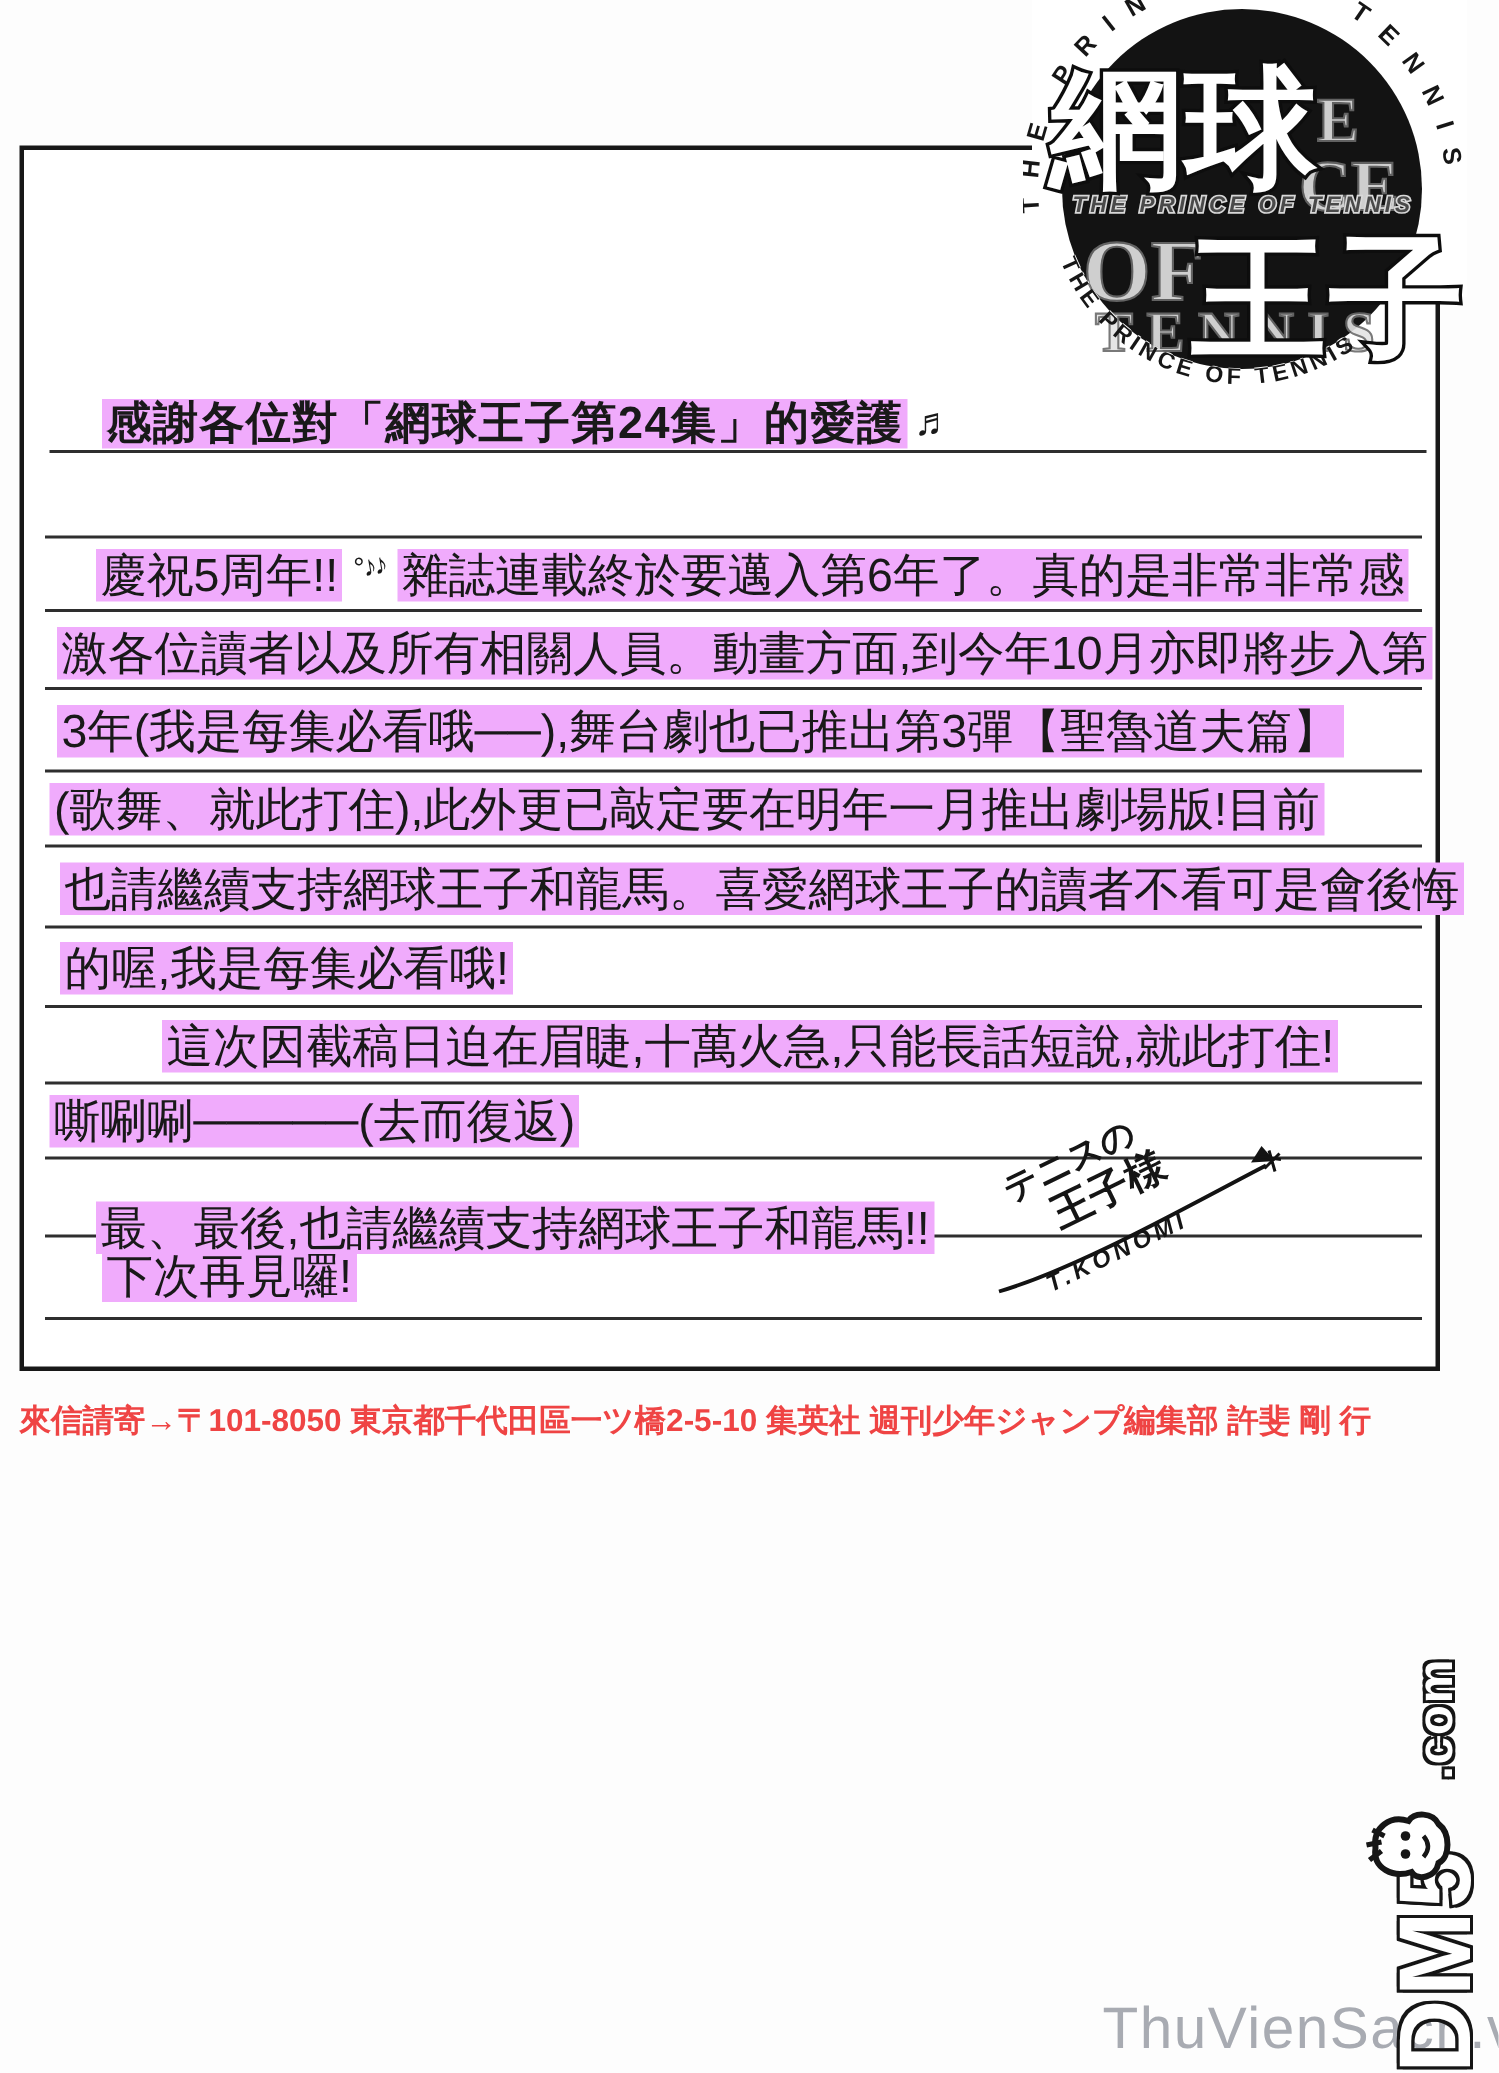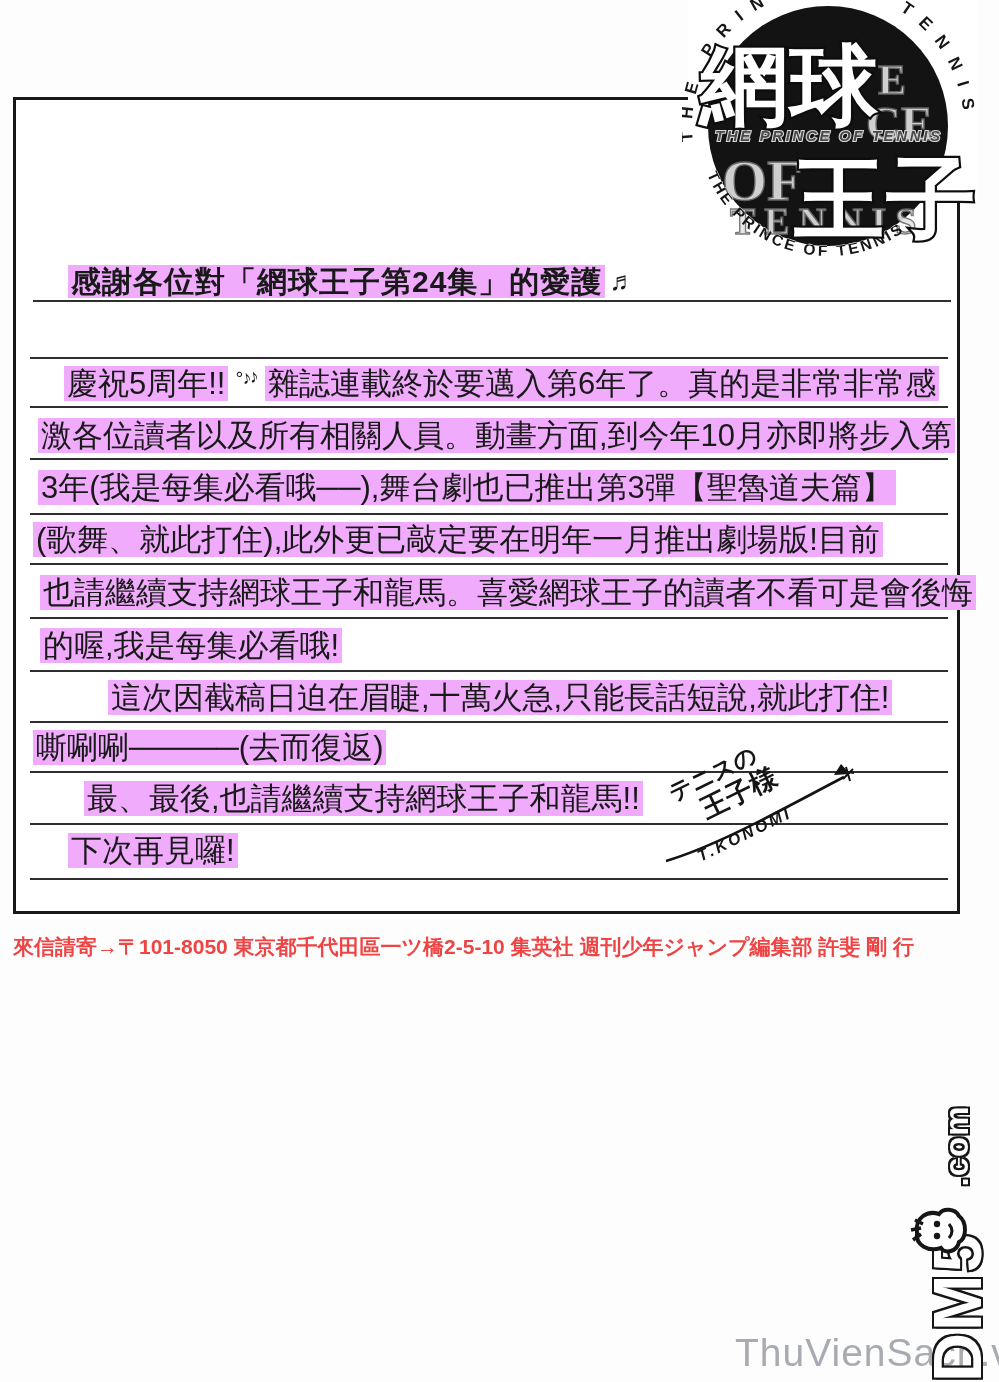--- a/index.html
+++ b/index.html
@@ -58,21 +58,21 @@
 <div class="row title-row" style="left:68px;top:263px;"><span class="strip">感謝各位對「網球王子第24集」的愛護</span><span class="note">♬</span></div>
 
 <div class="row" style="left:64px;top:366px;"><span class="strip">慶祝5周年!!</span><span class="doodle">°♪♪</span><span class="strip">雜誌連載終於要邁入第6年了。真的是非常非常感</span></div>
 <div class="row" style="left:38px;top:418px;"><span class="strip">激各位讀者以及所有相關人員。動畫方面,到今年10月亦即將步入第</span></div>
 <div class="row" style="left:38px;top:470px;"><span class="strip">3年(我是每集必看哦──),舞台劇也已推出第3彈【聖魯道夫篇】</span></div>
 <div class="row" style="left:33px;top:522px;"><span class="strip">(歌舞、就此打住),此外更已敲定要在明年一月推出劇場版!目前</span></div>
 <div class="row" style="left:40px;top:575px;"><span class="strip">也請繼續支持網球王子和龍馬。喜愛網球王子的讀者不看可是會後悔</span></div>
 <div class="row" style="left:40px;top:628px;"><span class="strip">的喔,我是每集必看哦!</span></div>
 <div class="row" style="left:64px;top:680px;margin-left:44px;"><span class="strip">這次因截稿日迫在眉睫,十萬火急,只能長話短說,就此打住!</span></div>
 <div class="row" style="left:33px;top:730px;text-align:right;"><span class="strip">嘶唰唰─────(去而復返)</span></div>
-<div class="row" style="left:64px;top:781px;margin-left:20px;"><span class="strip">最、最後,也請繼續支持網球王子和龍馬!!</span></div>
+<div class="row" style="left:64px;top:801px;"><span class="strip">最、最後,也請繼續支持網球王子和龍馬!!</span></div>
 <div class="row" style="left:68px;top:833px;"><span class="strip">下次再見囉!</span></div>
 
 <svg class="pot-logo" viewBox="0 0 317 258">
   <defs>
     <clipPath id="circleClip">
         <circle cx="146" cy="126" r="120"></circle>
       </clipPath>
     <path id="arcTop" d="M 14.7 161.2 A 136 136 0 1 1 277.4 161.2" fill="none"></path>
     <path id="arcBottom" d="M 23.8 170.5 A 130 130 0 0 0 229.6 225.6" fill="none"></path>
   </defs>

